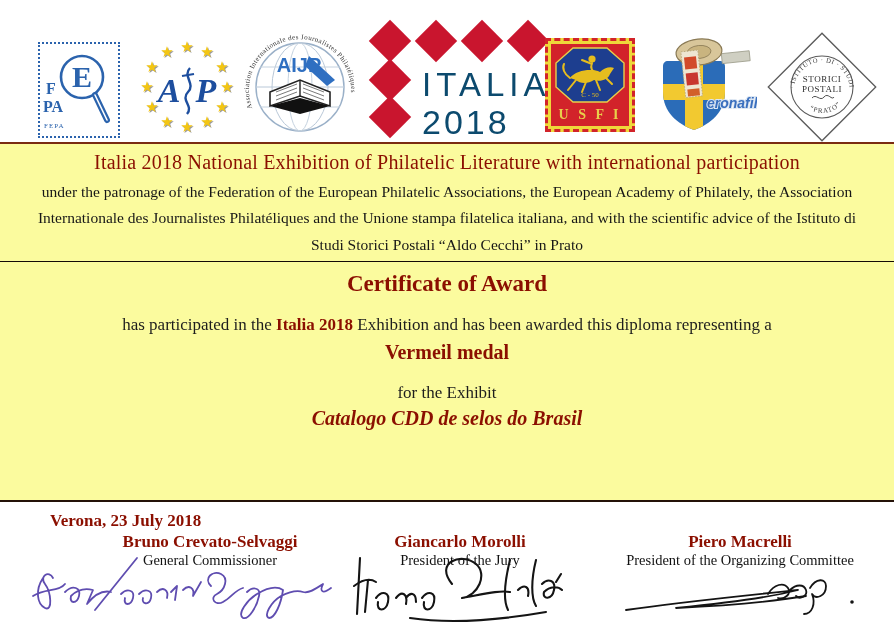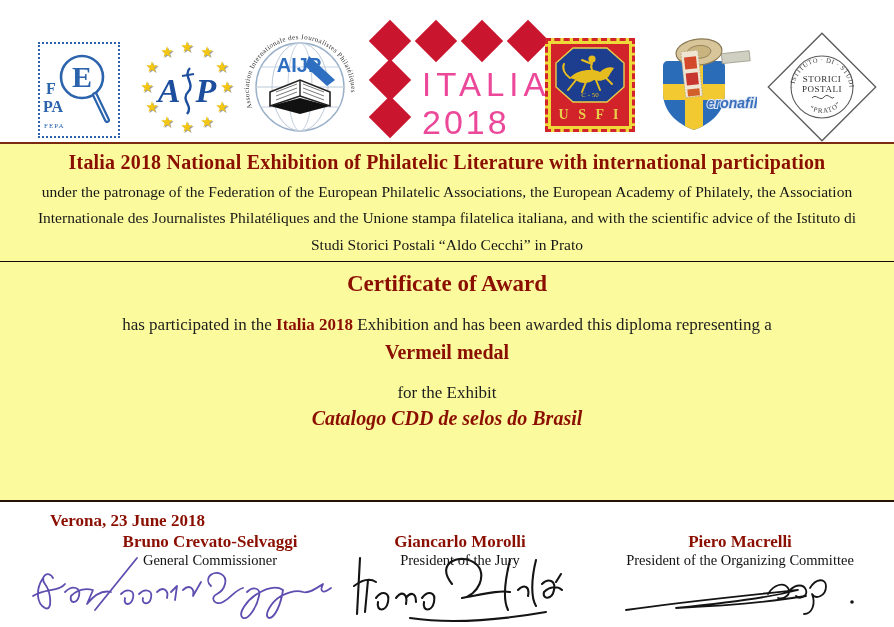--- a/index.html
+++ b/index.html
@@ -12,34 +12,34 @@
   
   #fepa{left:38px;top:42px;width:78px;height:92px;border:2px dotted #2b63ad;background:#fff;}
   
   #aep{left:136px;top:36px;width:102px;height:102px;}
   #aep text.star{font-size:15px;fill:#f3c613;filter:drop-shadow(1.5px 1.5px 0 #9a9a9a);}
   
   #aijp{left:243px;top:30px;width:114px;height:108px;}
   
   #italia{left:356px;top:16px;width:194px;height:122px;}
   .diamond{position:absolute;width:30px;height:30px;background:#c9152e;transform:rotate(45deg);}
-  .it-word{position:absolute;font-family:"Liberation Sans",sans-serif;color:#ec4899;line-height:1;}
+  .it-word{position:absolute;font-family:"Liberation Sans",sans-serif;color:#0c4a6e;line-height:1;}
   
   #usfi{left:545px;top:38px;width:90px;height:94px;background:#efd83a;border:3px dashed #d2232a;box-sizing:border-box;padding:3px;}
   #usfi .inner{width:100%;height:100%;background:#d2232a;display:flex;align-items:center;justify-content:center;}
   
   #veronafil{left:651px;top:36px;width:106px;height:102px;}
   
   #istituto{left:766px;top:30px;width:112px;height:114px;}
 
   
   #banner{position:absolute;left:0;top:142px;width:894px;height:360px;background:#fbfb9e;
           border-top:2px solid #7a2c12;border-bottom:2px solid #241208;box-sizing:border-box;text-align:center;}
   .dkred{color:#8b0f00;}
-  #banner .title{margin-top:7px;font-size:20px;font-weight:bold;letter-spacing:.2px;}
+  #banner .title{margin-top:7px;font-size:20px;font-weight:normal;letter-spacing:.2px;}
   #banner .subtitle{width:844px;margin:5px auto 0;font-size:15.5px;line-height:1.7;color:#171717;}
   #rule{margin-top:3px;border-top:1.6px solid #140a05;width:100%;}
   .cert-heading{margin-top:9px;font-size:23px;font-weight:bold;}
   .line-certify{margin-top:26px;font-size:17px;}
   .line-recipient{margin-top:5px;font-size:20px;font-weight:bold;}
   .line-participation{margin-top:18px;font-size:17px;}
   .line-award{margin-top:6px;font-size:20px;font-weight:bold;}
   .line-exhibit-label{margin-top:19px;font-size:17px;}
   .line-exhibit-title{margin-top:4px;font-size:20px;font-weight:bold;font-style:italic;}
 
@@ -195,21 +195,21 @@
     <div class="subtitle">under the patronage of the Federation of the European Philatelic Associations, the European Academy of Philately, the Association Internationale des Journalistes Philatéliques and the Unione stampa filatelica italiana, and with the scientific advice of the Istituto di Studi Storici Postali “Aldo Cecchi” in Prato</div>
     <div id="rule"></div>
 
     <div class="cert-heading dkred">Certificate of Award</div>
     <div class="line-participation"><span>has participated in the </span><span class="dkred" style="font-weight:bold">Italia 2018</span><span> Exhibition and has been awarded this diploma representing a</span></div>
     <div class="line-award dkred">Vermeil medal</div>
     <div class="line-exhibit-label">for the Exhibit</div>
     <div class="line-exhibit-title dkred">Catalogo CDD de selos do Brasil</div>
   </div>
 
-  <div id="place-date" class="dkred">Verona, 23 June 2018</div>
+  <div id="place-date" class="dkred">Verona, 23 July 2018</div>
 
   <div class="sig-col" style="left:55px;width:310px;">
     <div class="sig-name dkred">Bruno Crevato-Selvaggi</div>
     <div class="sig-role">General Commissioner</div>
   </div>
   <div class="sig-col" style="left:315px;width:290px;">
     <div class="sig-name dkred">Giancarlo Morolli</div>
     <div class="sig-role">President of the Jury</div>
   </div>
   <div class="sig-col" style="left:585px;width:310px;">

